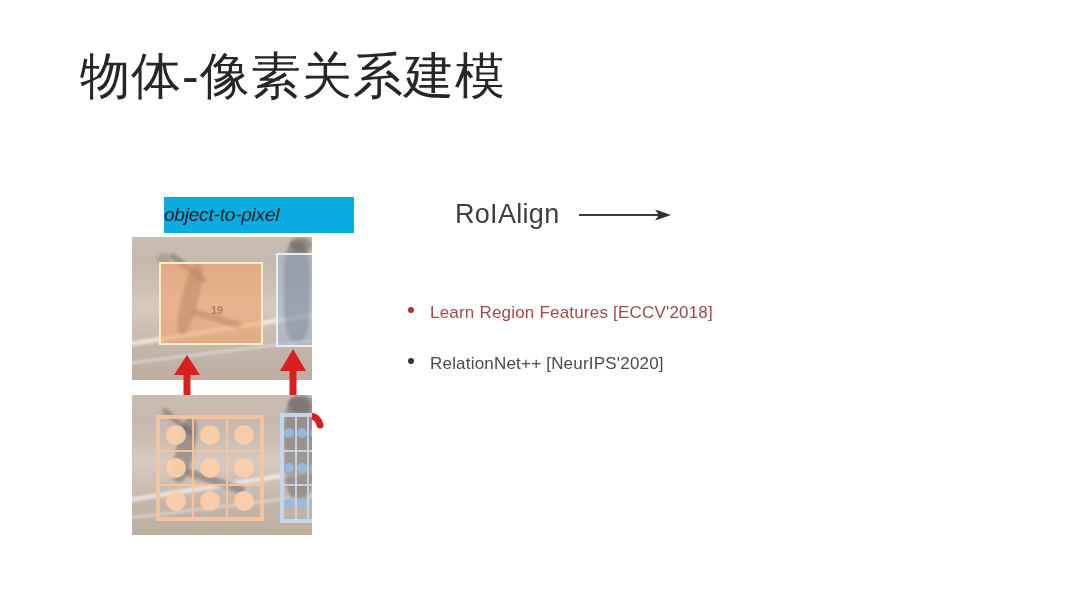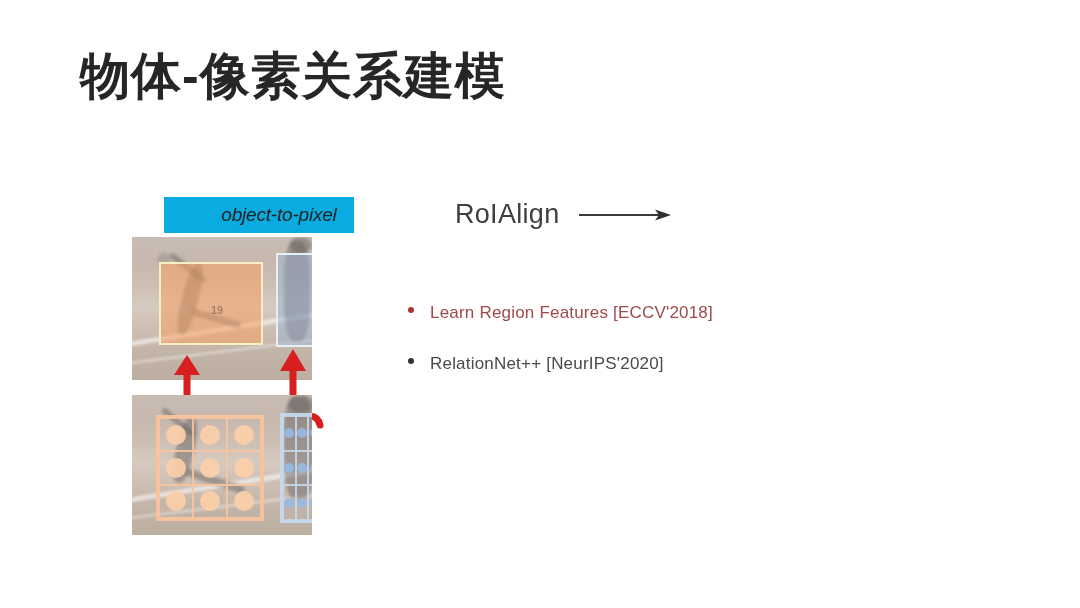--- a/index.html
+++ b/index.html
@@ -16,21 +16,21 @@
     -webkit-font-smoothing: antialiased;
   }
 
   
   .slide-title {
     position: absolute;
     left: 80px;
     top: 48px;
     font-size: 50px;
     line-height: 1.15;
-    font-weight: 700;
+    font-weight: 400;
     color: #262626;
     letter-spacing: 1px;
     white-space: nowrap;
   }
 
   
   .figure-block {
     position: absolute;
     left: 132px;
     top: 197px;
@@ -39,23 +39,22 @@
 
   .figure-caption {
     position: absolute;
     left: 32px;
     top: 0px;
     width: 190px;
     height: 36px;
     background: #0aabe0;
     display: flex;
     align-items: center;
-    justify-content: center;
-    box-sizing: border-box;
-    padding-left: 40px;
+    justify-content: flex-start;
+    box-sizing: border-box;
   }
   .figure-caption span {
     font-family: "Liberation Sans", "DejaVu Sans", sans-serif;
     font-style: italic;
     font-weight: 500;
     font-size: 19px;
     color: #232323;
     letter-spacing: -0.2px;
     white-space: nowrap;
   }

